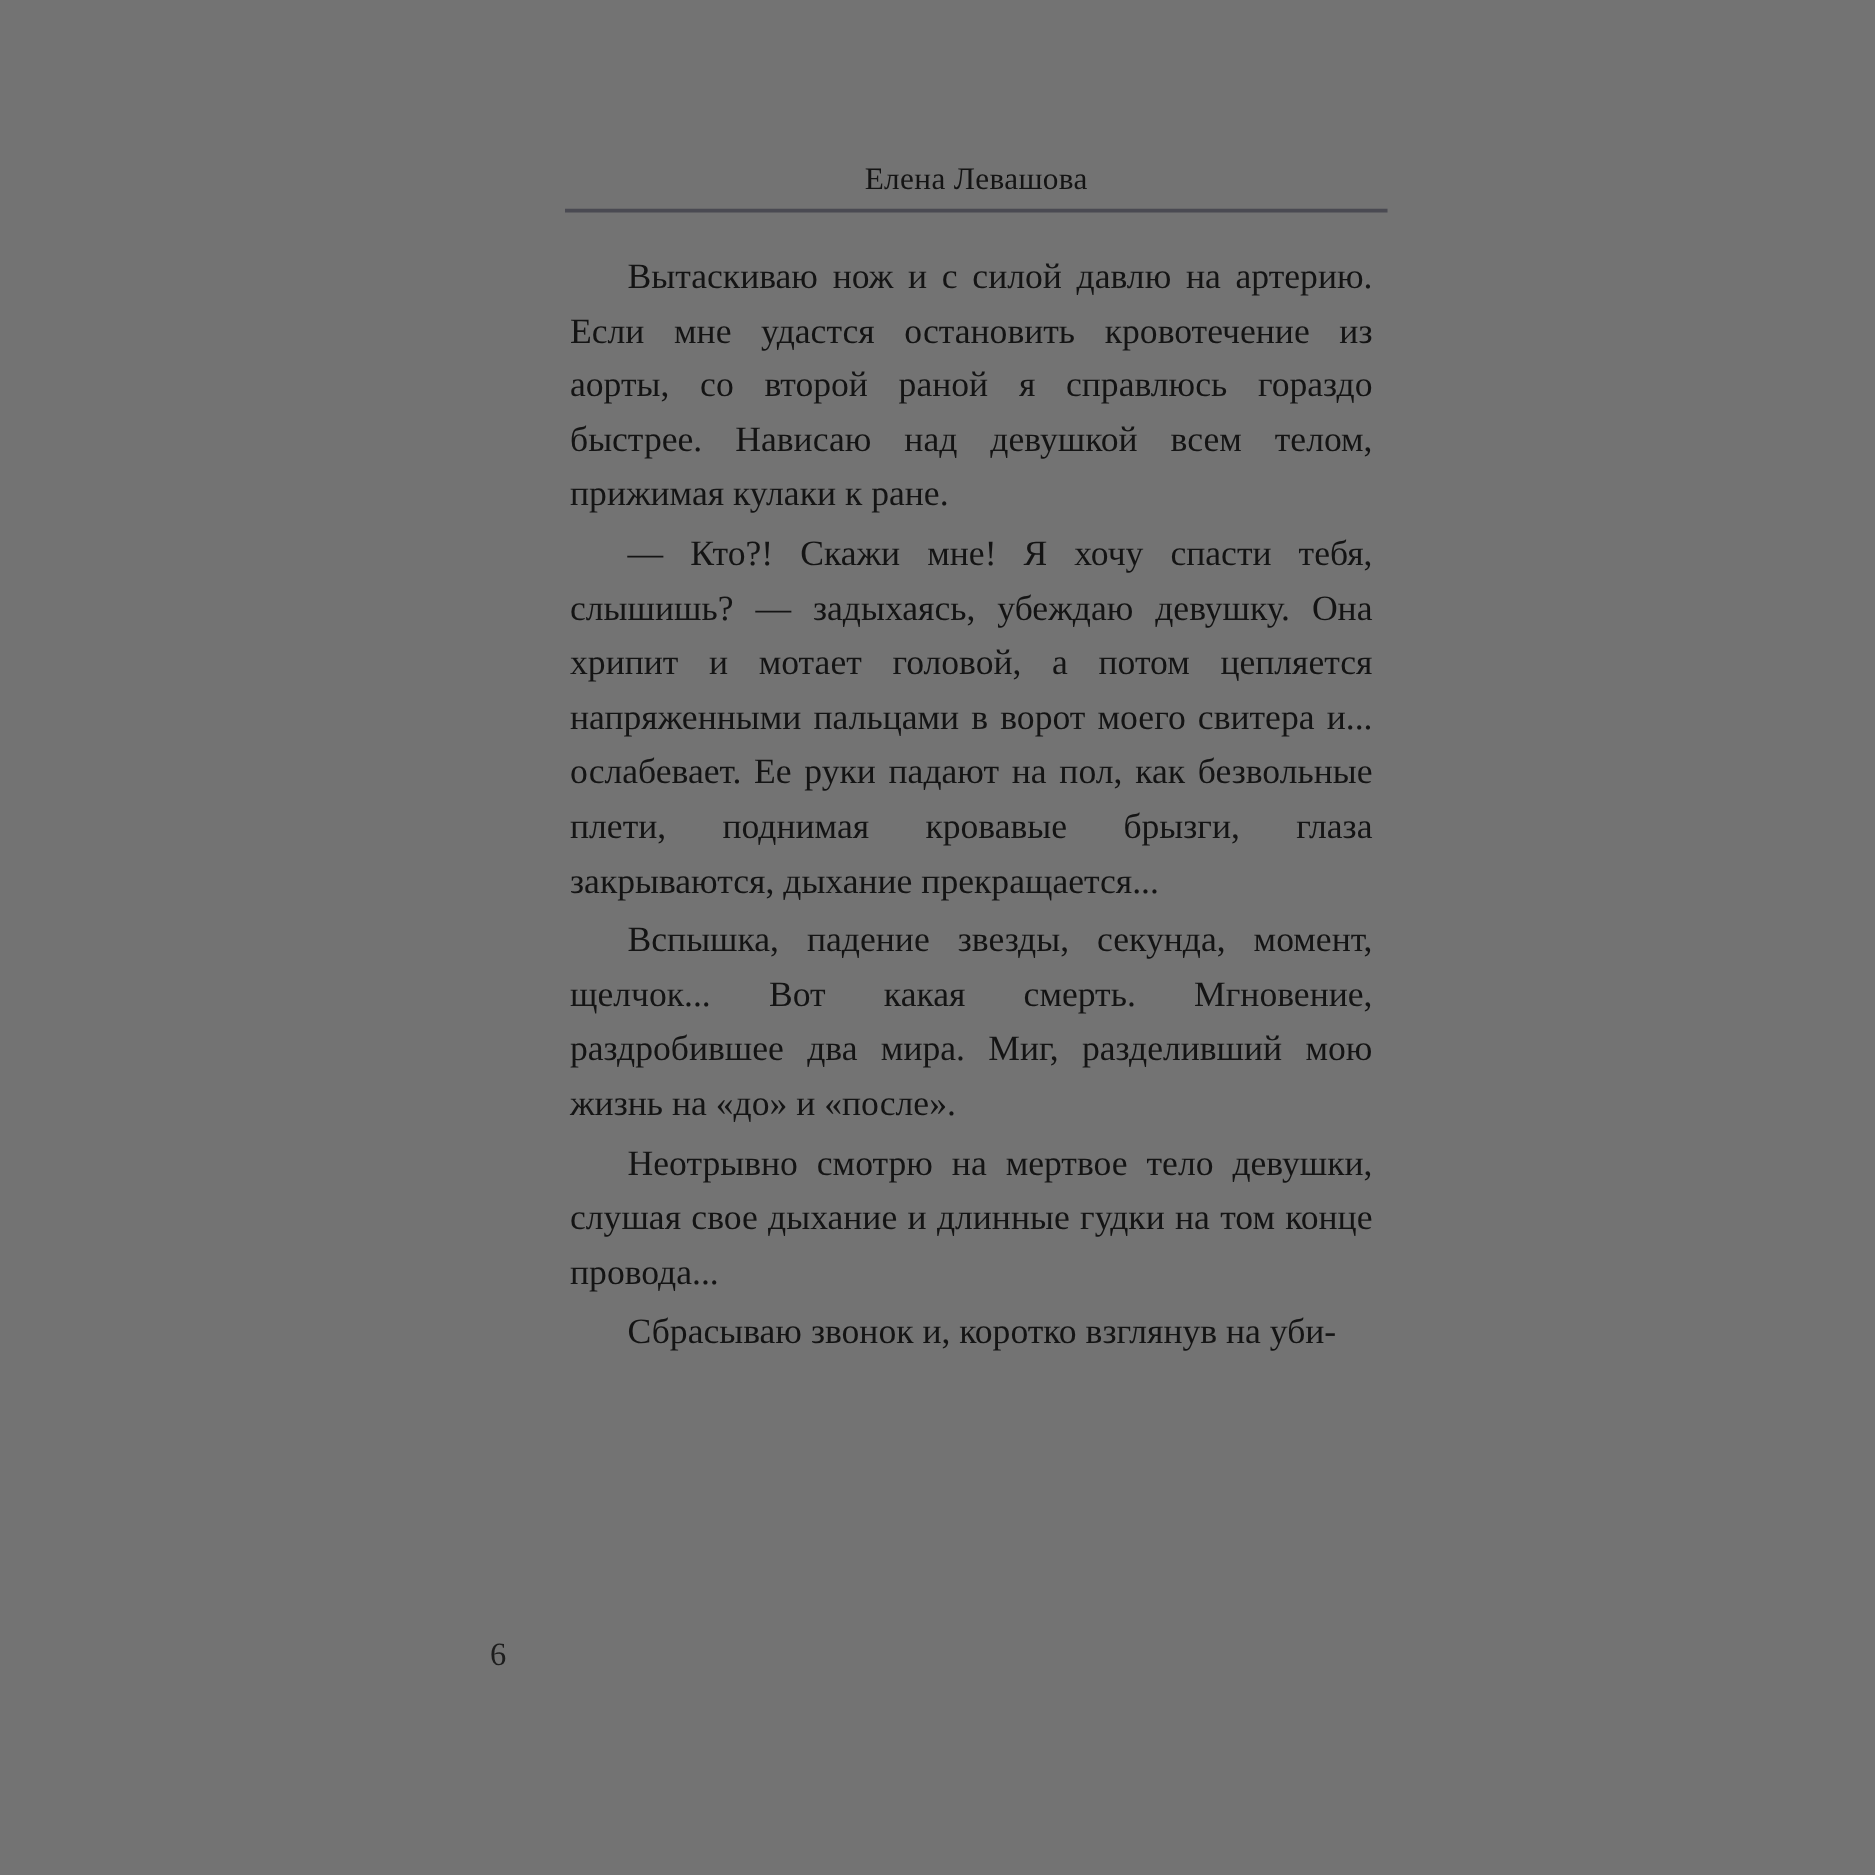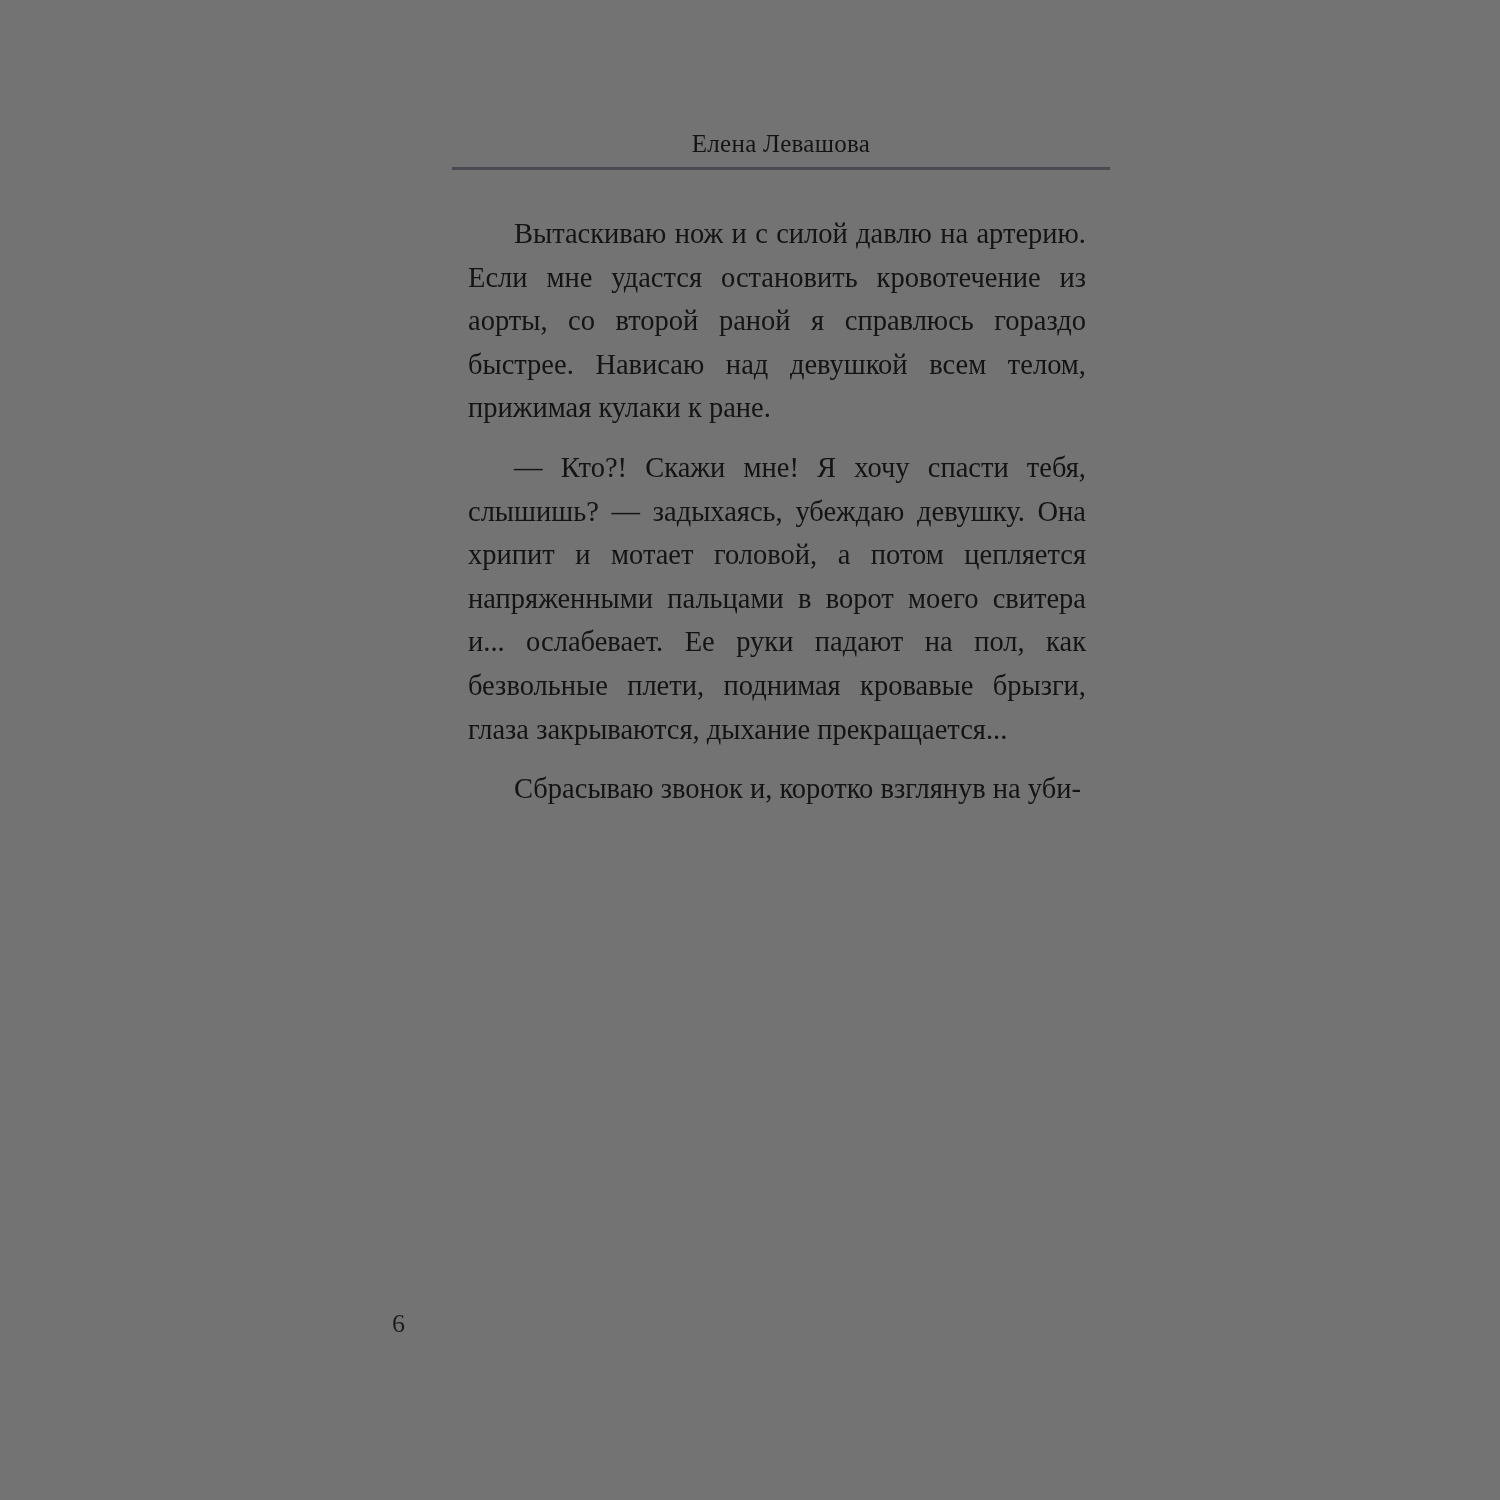--- a/index.html
+++ b/index.html
@@ -55,21 +55,21 @@
     width: 650px;
     font-size: 28.5px;
     line-height: 43.6px;
     text-align: justify;
     text-justify: inter-word;
     color: #141414;
     -webkit-font-smoothing: antialiased;
   }
 
   .textblock p {
-    margin: 16px;
+    margin: 4px;
     padding: 0;
     text-indent: 46px;
     text-align: justify;
     hyphens: manual;
   }
 
   
   .textblock p.last-line {
     text-align: left;
   }
@@ -89,18 +89,20 @@
 
 <div class="page">
 
   <div class="running-head">Елена Левашова</div>
 
   <div class="head-rule"></div>
 
   <div class="textblock">
     <p>Вытаскиваю нож и с силой давлю на артерию. Если мне удастся остановить кровотечение из аорты, со второй раной я справлюсь гораздо быстрее. Нависаю над девушкой всем телом, прижимая кулаки к ране.</p>
     <p>— Кто?! Скажи мне! Я хочу спасти тебя, слышишь? — задыхаясь, убеждаю девушку. Она хрипит и мотает головой, а потом цепляется напряженными пальцами в ворот моего свитера и... ослабевает. Ее руки падают на пол, как безвольные плети, поднимая кровавые брызги, глаза закрываются, дыхание прекращается...</p>
+    <p>Вспышка, падение звезды, секунда, момент, щелчок... Вот какая смерть. Мгновение, раздробившее два мира. Миг, разделивший мою жизнь на «до» и «после».</p>
+    <p>Неотрывно смотрю на мертвое тело девушки, слушая свое дыхание и длинные гудки на том конце провода...</p>
     <p class="last-line">Сбрасываю звонок и, коротко взглянув на уби-</p>
   </div>
 
   <div class="folio">6</div>
 
 </div>
 
 </body></html>

